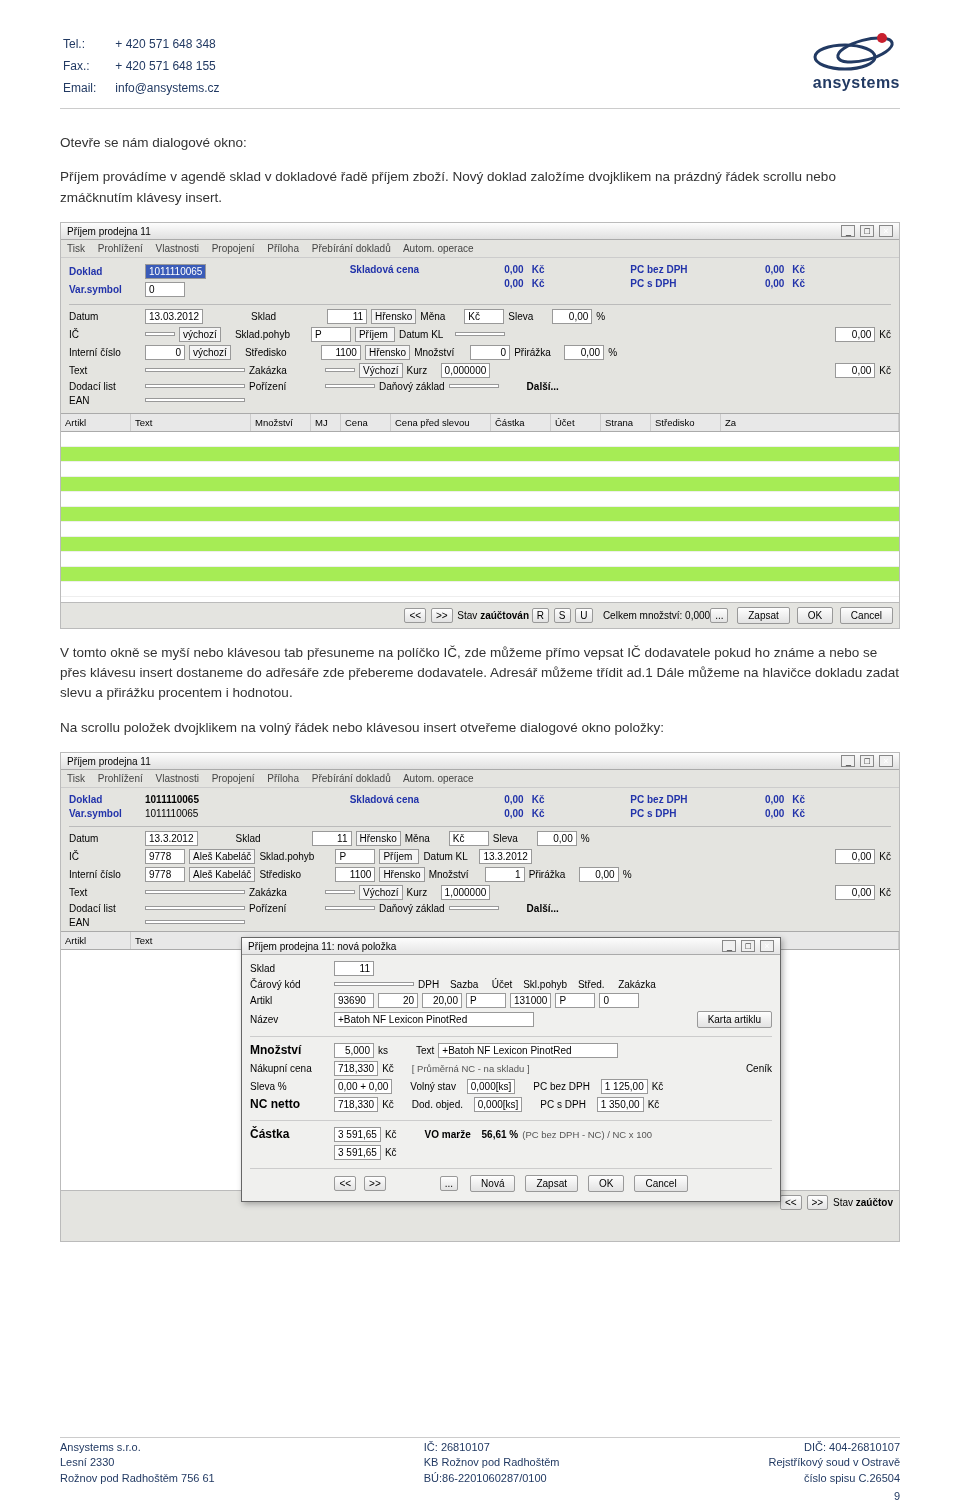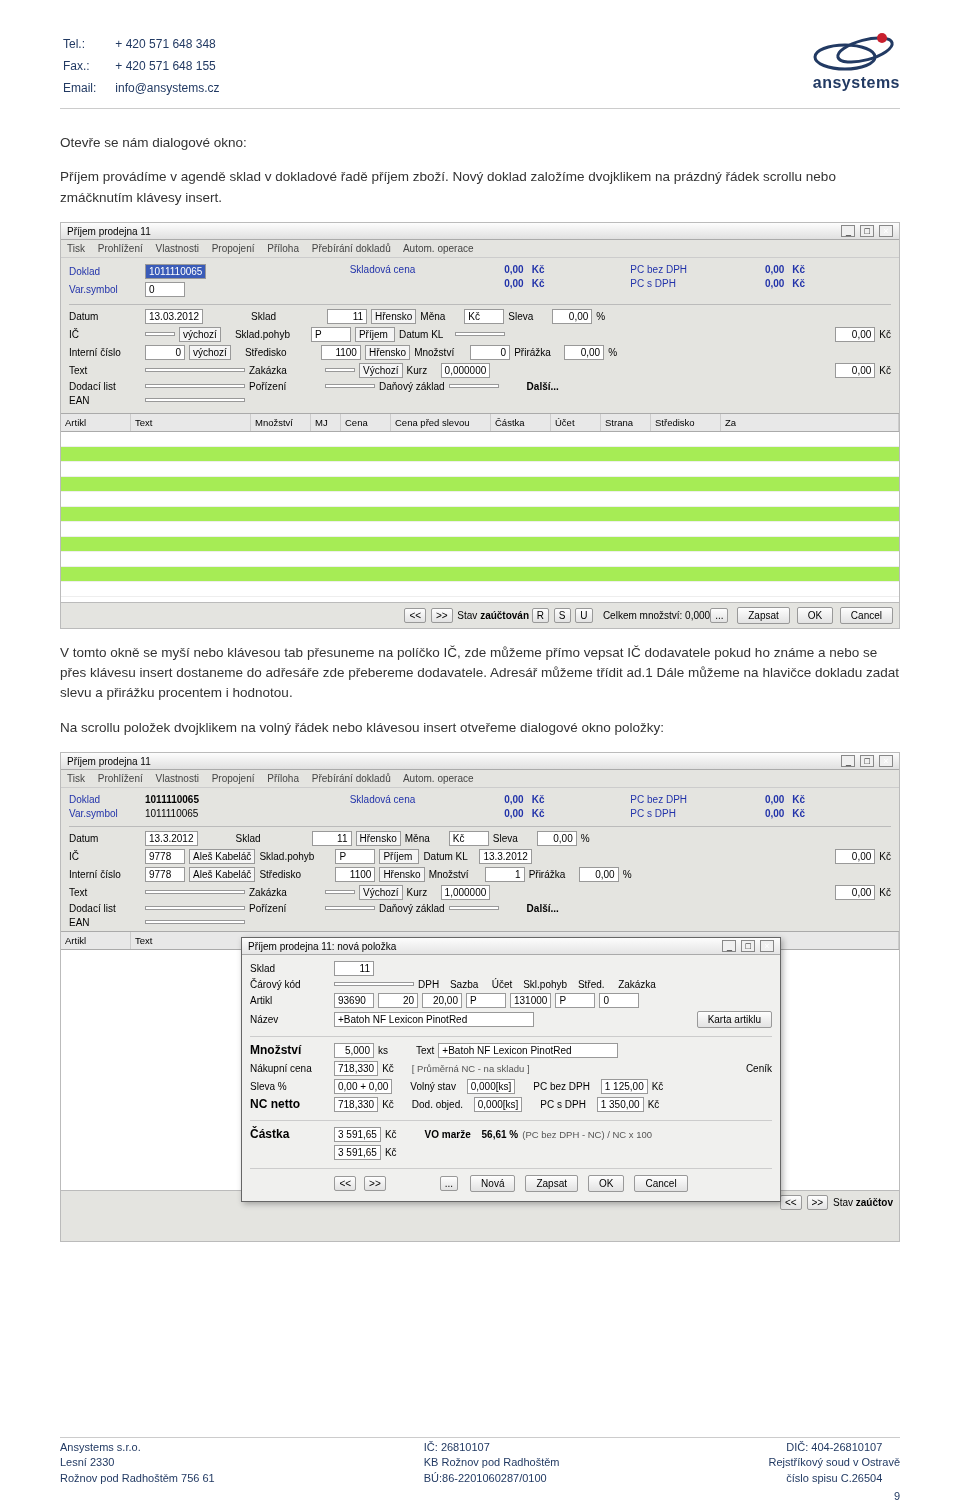--- a/index.html
+++ b/index.html
@@ -114,21 +114,21 @@
   .val.ro { background: #f5f5f5; }
   .num { text-align: right; }
   .top-summary {
     display: flex;
     gap: 20px;
     border-bottom: 1px solid #bbb;
     padding-bottom: 4px;
     margin-bottom: 4px;
   }
   .top-summary .col { flex: 1; }
-  .top-summary .b .lab { color: #2233aa; font-weight: normal; }
+  .top-summary .b .lab { color: #2233aa; font-weight: bold; }
   .price-cell { color: #2233aa; font-weight: bold; text-align: right; display:inline-block; min-width:70px;}
   .currency { color:#2233aa; font-weight:bold; margin-left:4px;}
   .grid-header {
     display: flex;
     background: #e8e8e8;
     border-top: 1px solid #aaa;
     border-bottom: 1px solid #aaa;
     font-size: 9.5px;
   }
   .grid-header > div {
@@ -653,19 +653,19 @@
   <div class="col">
     <div>Ansystems s.r.o.</div>
     <div>Lesní 2330</div>
     <div>Rožnov pod Radhoštěm 756 61</div>
   </div>
   <div class="col">
     <div>IČ: 26810107</div>
     <div>KB Rožnov pod Radhoštěm</div>
     <div>BÚ:86-2201060287/0100</div>
   </div>
-  <div class="col" style="text-align:center">
+  <div class="col" style="text-align:right">
     <div>DIČ: 404-26810107</div>
     <div>Rejstříkový soud v Ostravě</div>
     <div>číslo spisu C.26504</div>
   </div>
 </div>
 <div class="pagenum">9</div>
 
 </body></html>

